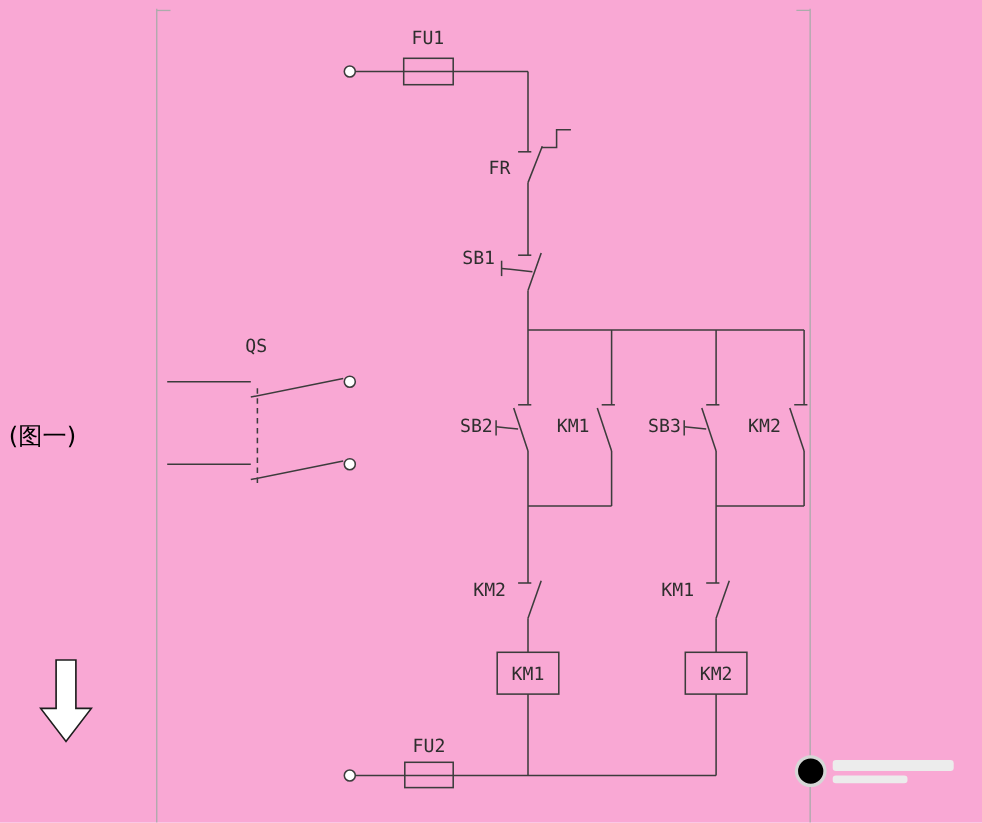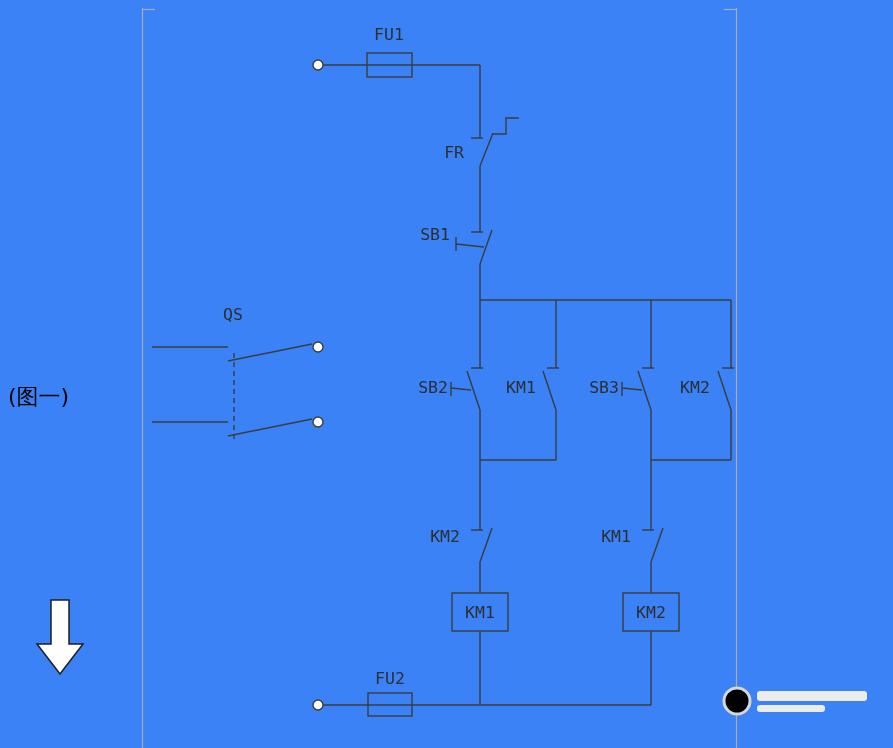--- a/index.html
+++ b/index.html
@@ -1,20 +1,20 @@
 <!DOCTYPE html>
 <html><head>
 <meta charset="utf-8">
 <style>
   html, body { margin: 0; padding: 0; background: #ffffff; }
   .canvas {
     position: relative;
     width: 893px;
     height: 748px;
-    background: #3b82f6;
+    background: #f9a8d4;
     overflow: hidden;
     font-family: "DejaVu Sans Mono", monospace;
   }
   svg.schematic { position: absolute; left: 0; top: 0; }
   svg.schematic line,
   svg.schematic polyline,
   svg.schematic path,
   svg.schematic rect {
     stroke: #3c3c3c;
     stroke-width: 1.4;

